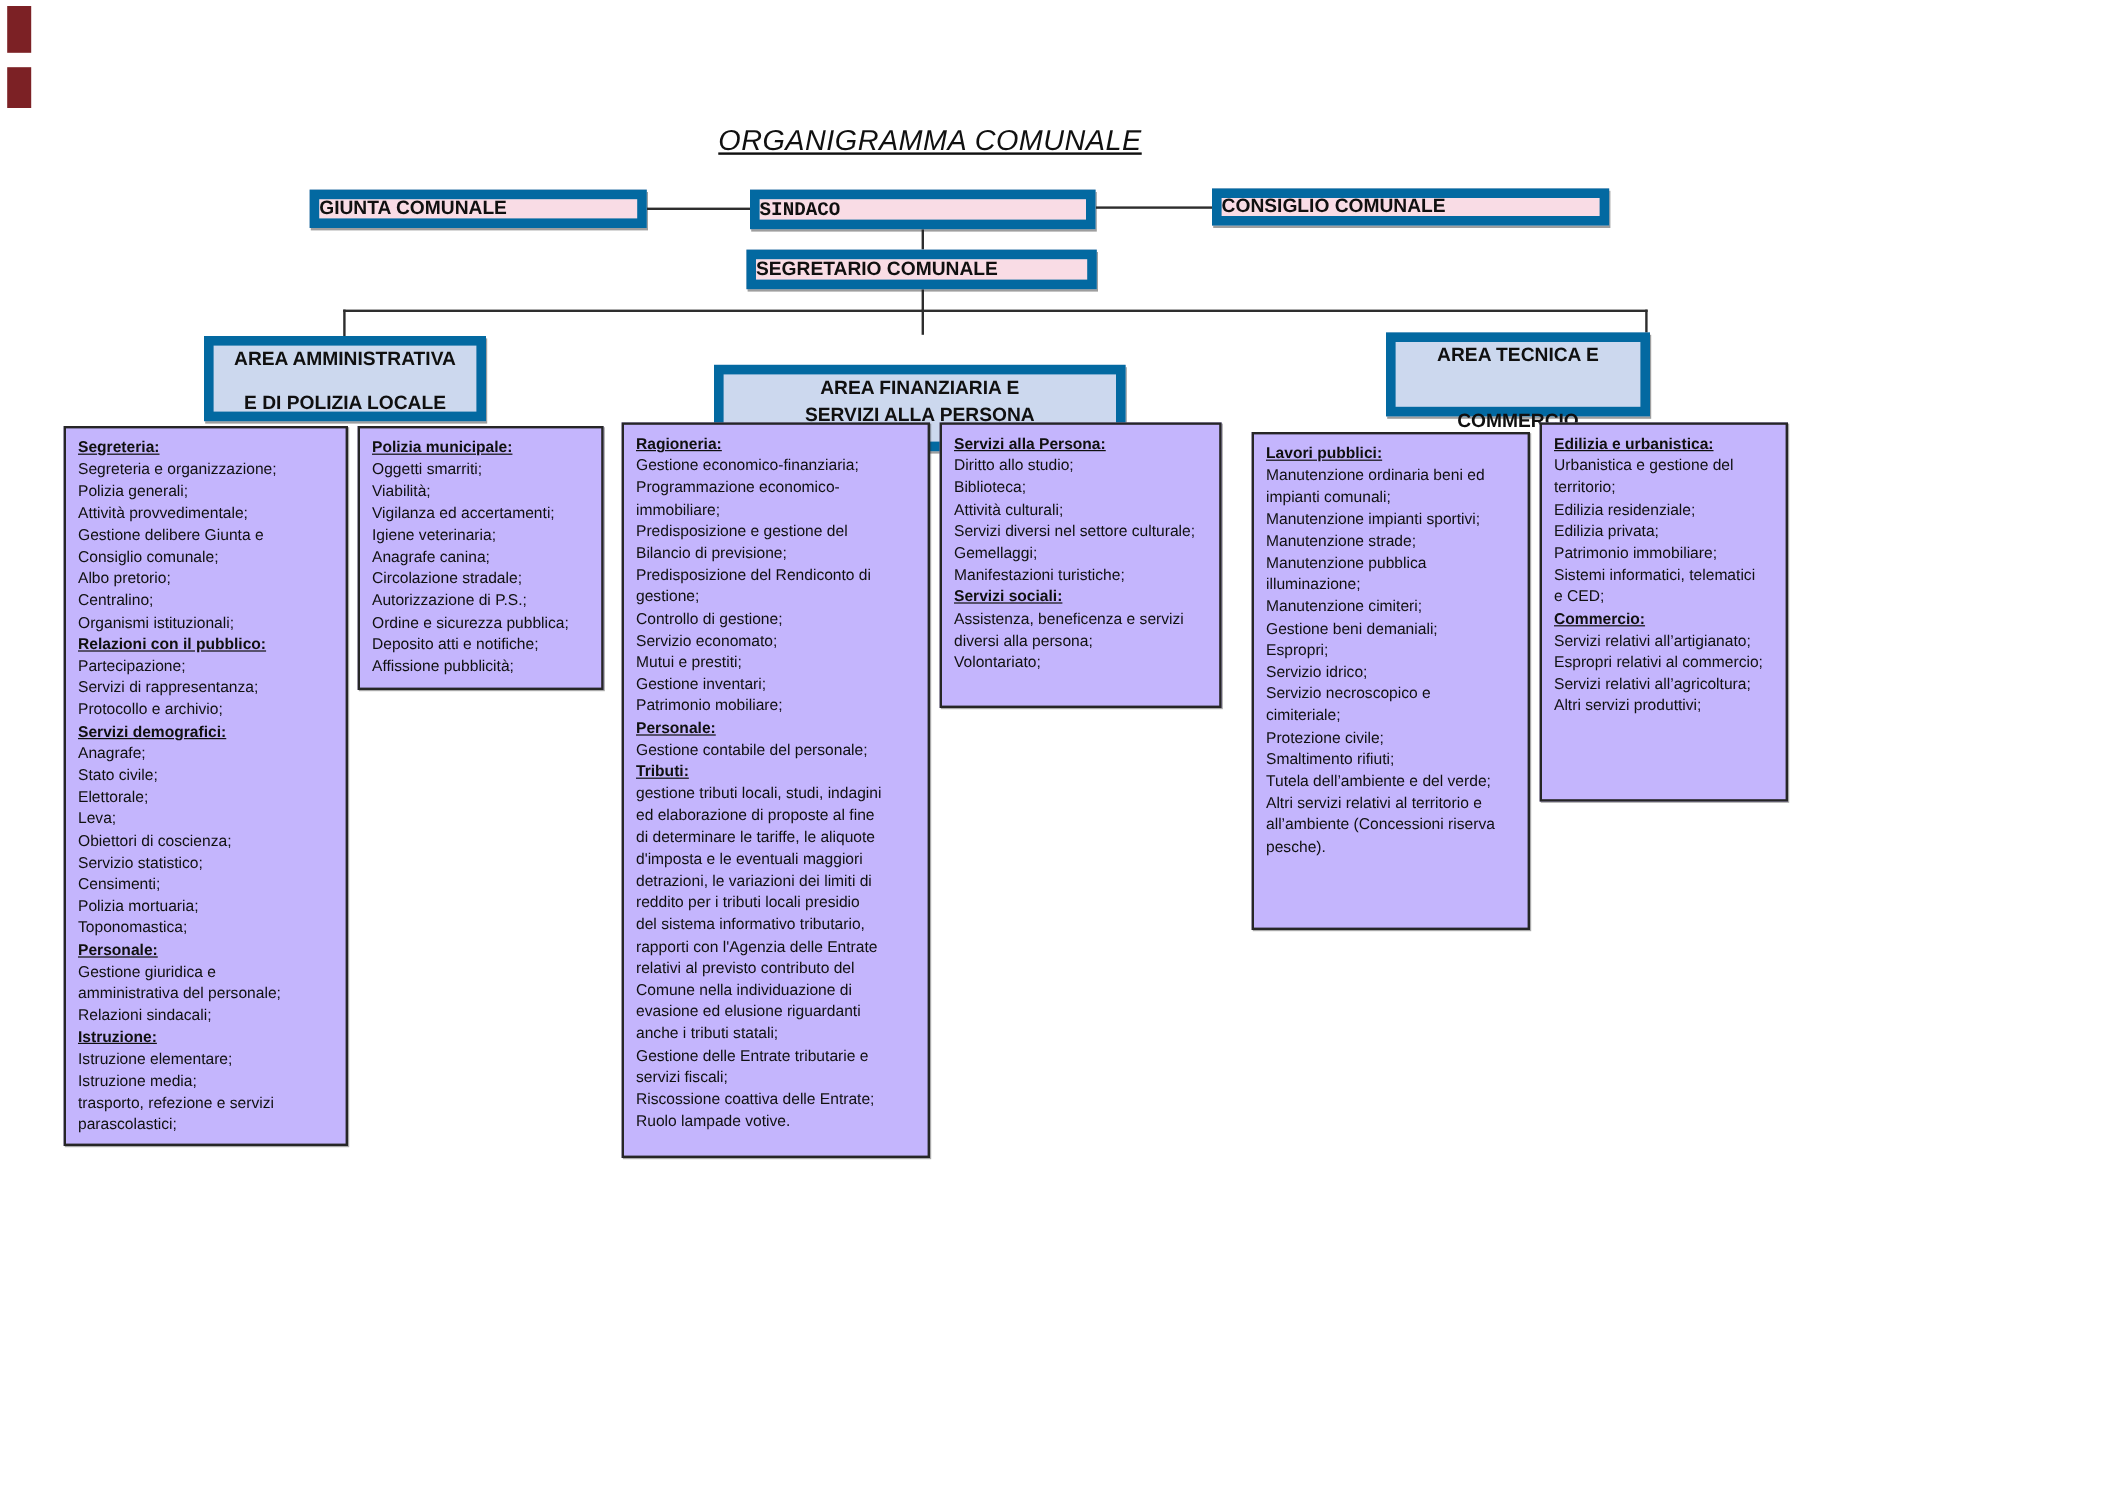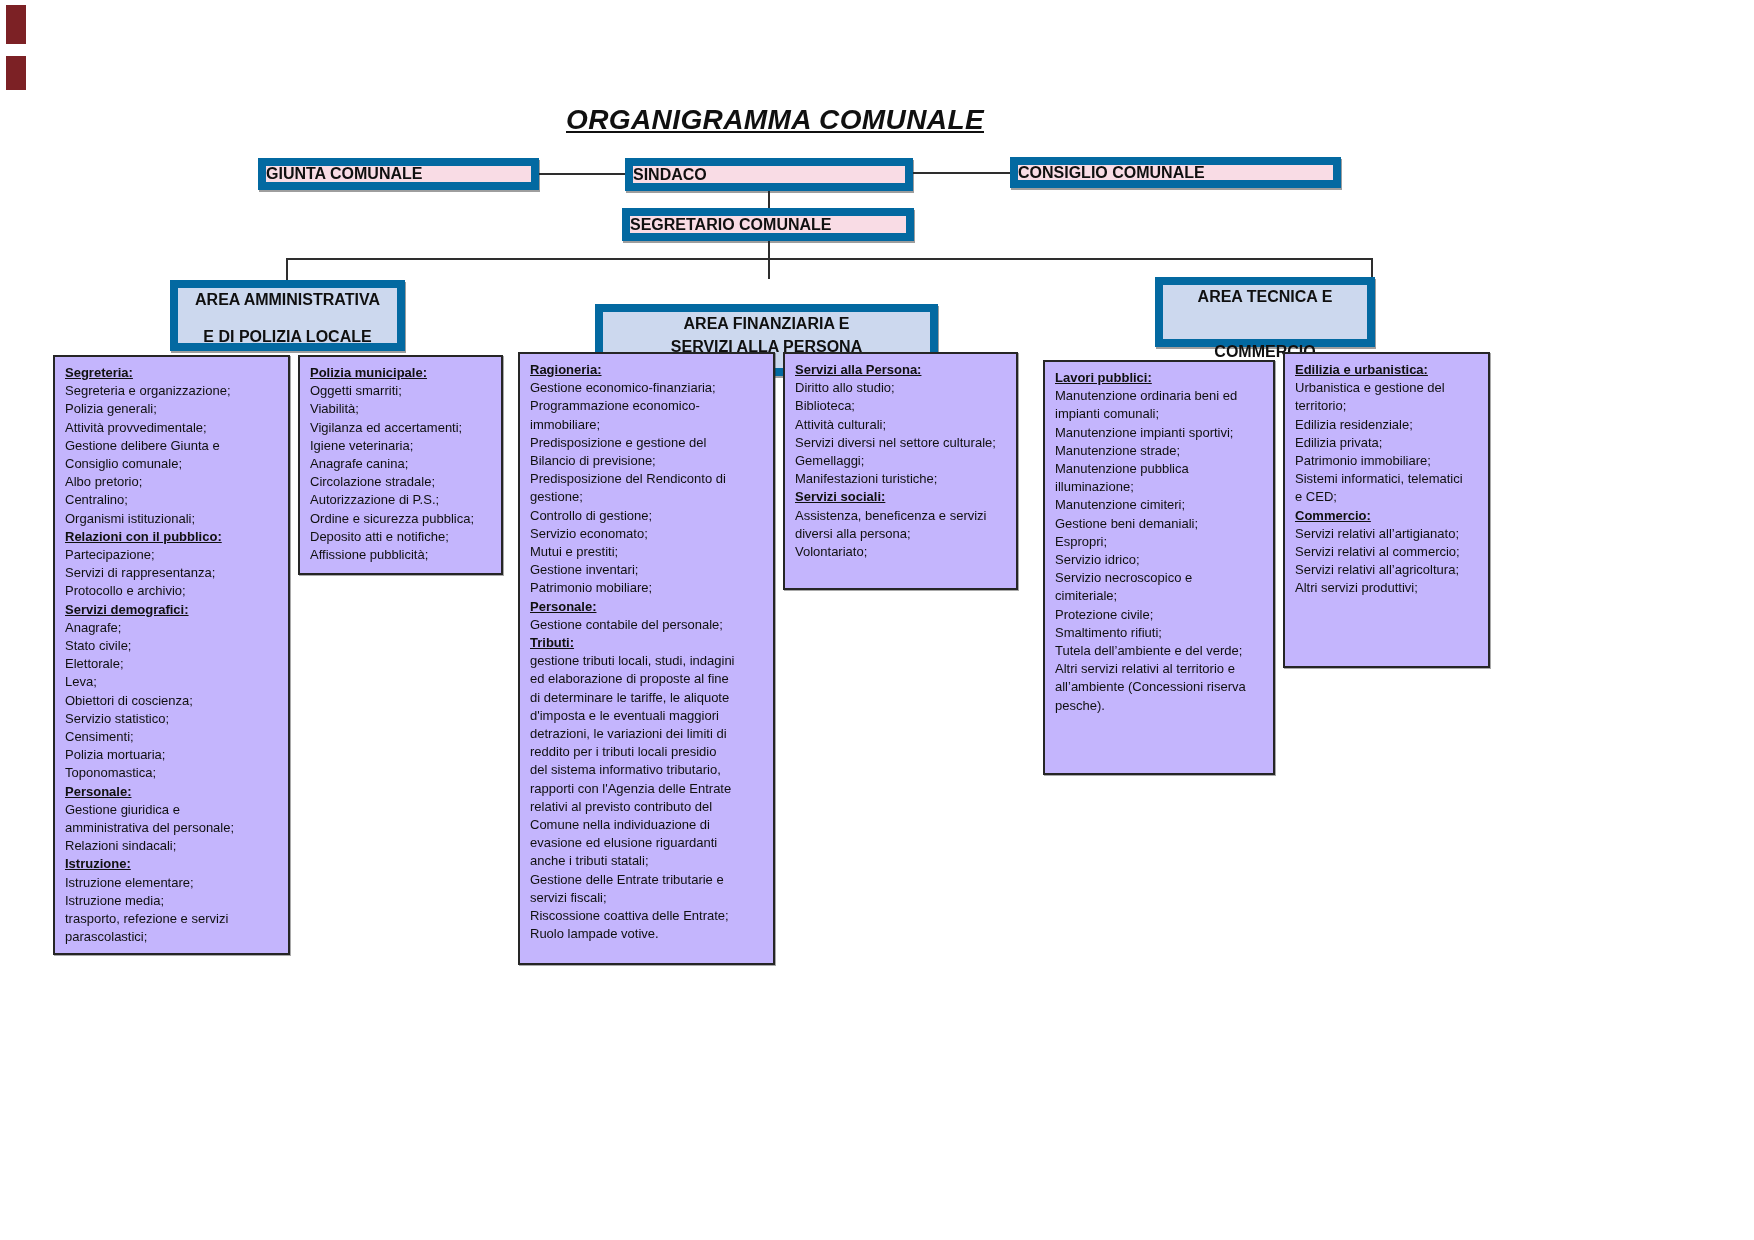--- a/index.html
+++ b/index.html
@@ -2,21 +2,21 @@
 <html><head>
 <meta charset="utf-8">
 <style>
   html,body { margin:0; padding:0; background:#ffffff; }
   .canvas {
     position:relative; width:1754px; height:1240px; background:#ffffff;
     font-family:"Liberation Sans", sans-serif; color:#101010; overflow:hidden;
   }
   .title {
     position:absolute; left:540px; top:104px; width:470px; text-align:center;
-    font-size:28px; font-weight:bold; font-style:italic; text-decoration:underline;
+    font-size:24px; font-weight:normal; font-style:italic; text-decoration:underline;
     letter-spacing:0.4px;
   }
   .box {
     position:absolute; display:flex; align-items:center; justify-content:flex-start;
     text-align:center; font-weight:bold; box-sizing:border-box;
     border:8px solid #0369a1; box-shadow:1px 2px 0 rgba(40,40,40,.45);
   }
   .pink  { background:#f9dce5; font-size:16px; }
   .blue  { background:#ccd8ee; font-size:16px; line-height:1.45; flex-direction:column; }
   .panel {
@@ -44,21 +44,21 @@
   <div class="line" style="left:768px; top:191px; width:2px; height:17px;"></div>
   <div class="line" style="left:768px; top:241px; width:2px; height:18px;"></div>
   <div class="line" style="left:286px; top:258px; width:1087px; height:2px;"></div>
   <div class="line" style="left:286px; top:258px; width:2px; height:23px;"></div>
   <div class="line" style="left:768px; top:258px; width:2px; height:21px;"></div>
   <div class="line" style="left:1371px; top:258px; width:2px; height:20px;"></div>
 
   <div class="box pink" style="left:258px; top:158px; width:281px; height:32px;">
     <span>GIUNTA COMUNALE</span>
   </div>
-  <div class="box pink" style="left:625px; top:158px; width:288px; height:33px;">
+  <div class="box pink" style="left:625px; top:158px; width:288px; height:33px;font-family:Liberation Mono, monospace;">
     <span>SINDACO</span>
   </div>
   <div class="box pink" style="left:1010px; top:157px; width:331px; height:31px;">
     <span>CONSIGLIO COMUNALE</span>
   </div>
   <div class="box pink" style="left:622px; top:208px; width:292px; height:33px;">
     <span>SEGRETARIO COMUNALE</span>
   </div>
 
   <div class="box blue" style="left:170px; top:280px; width:235px; height:71px;gap:14px;">
@@ -193,18 +193,18 @@
       <div class="heading">Edilizia e urbanistica:</div>
       <div class="item">Urbanistica e gestione del
 territorio;</div>
       <div class="item">Edilizia residenziale;</div>
       <div class="item">Edilizia privata;</div>
       <div class="item">Patrimonio immobiliare;</div>
       <div class="item">Sistemi informatici, telematici
 e CED;</div>
       <div class="heading">Commercio:</div>
       <div class="item">Servizi relativi all’artigianato;</div>
-      <div class="item">Servizi relativi al commercio;</div>
+      <div class="item">Espropri relativi al commercio;</div>
       <div class="item">Servizi relativi all’agricoltura;</div>
       <div class="item">Altri servizi produttivi;</div>
     </div>
 
 </div>
 
 </body></html>

